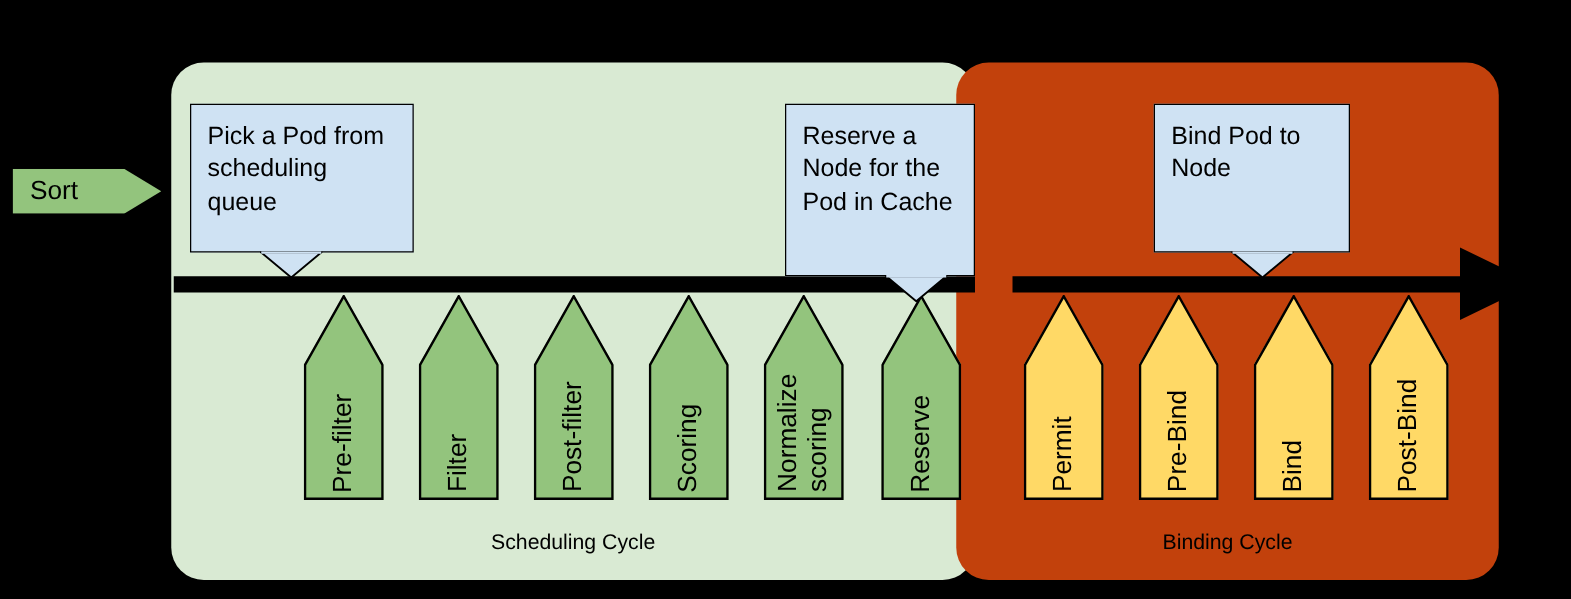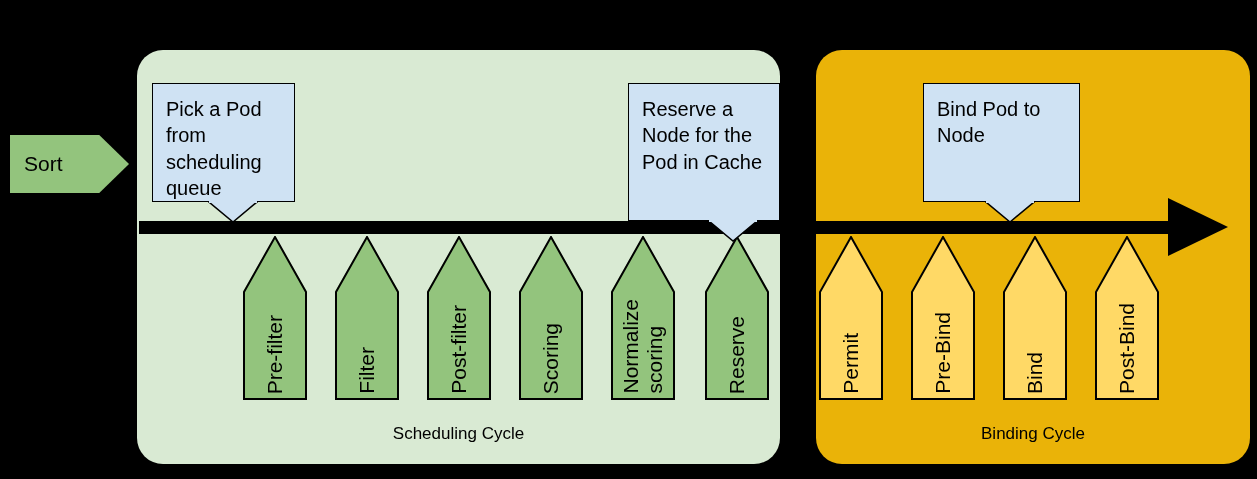--- a/index.html
+++ b/index.html
@@ -22,45 +22,45 @@
     border-radius: 26px;
   }
   #panel-scheduling {
     left: 137px;
     top: 50px;
     width: 643px;
     height: 414px;
     background: #D9EAD3;
   }
   #panel-binding {
-    left: 816px;
+    left: 765px;
     top: 50px;
     width: 434px;
     height: 414px;
-    background: #eab308;
+    background: #c2410c;
   }
   .panel-caption {
     position: absolute;
     bottom: 20px;
     left: 0;
     width: 100%;
     text-align: center;
     font-size: 17px;
     color: #000000;
     line-height: 1.1;
   }
   #panel-scheduling .panel-caption { text-align: center; }
 
   
   #sort-arrow {
     position: absolute;
     left: 10px;
     top: 135px;
     width: 119px;
-    height: 58px;
+    height: 36px;
     background: #93C47D;
     clip-path: polygon(0 0, 75% 0, 100% 50%, 75% 100%, 0 100%);
     display: flex;
     align-items: center;
     box-sizing: border-box;
     padding-left: 14px;
   }
   #sort-arrow .sort-label {
     font-size: 21px;
     color: #000000;
@@ -101,21 +101,21 @@
     width: 100%;
     height: 100%;
   }
   .tail-stroke {
     position: absolute;
     width: 50px;
     height: 22px;
     pointer-events: none;
   }
 
-  #callout-pick { left: 152px; top: 83px; width: 143px; height: 119px; }
+  #callout-pick { left: 152px; top: 83px; width: 179px; height: 119px; }
   #callout-reserve { left: 628px; top: 83px; width: 152px; height: 138px; }
   #callout-bind { left: 923px; top: 83px; width: 157px; height: 119px; }
 
   
   .stage {
     position: absolute;
     width: 64px;
     box-sizing: border-box;
   }
   .stage-shape {

